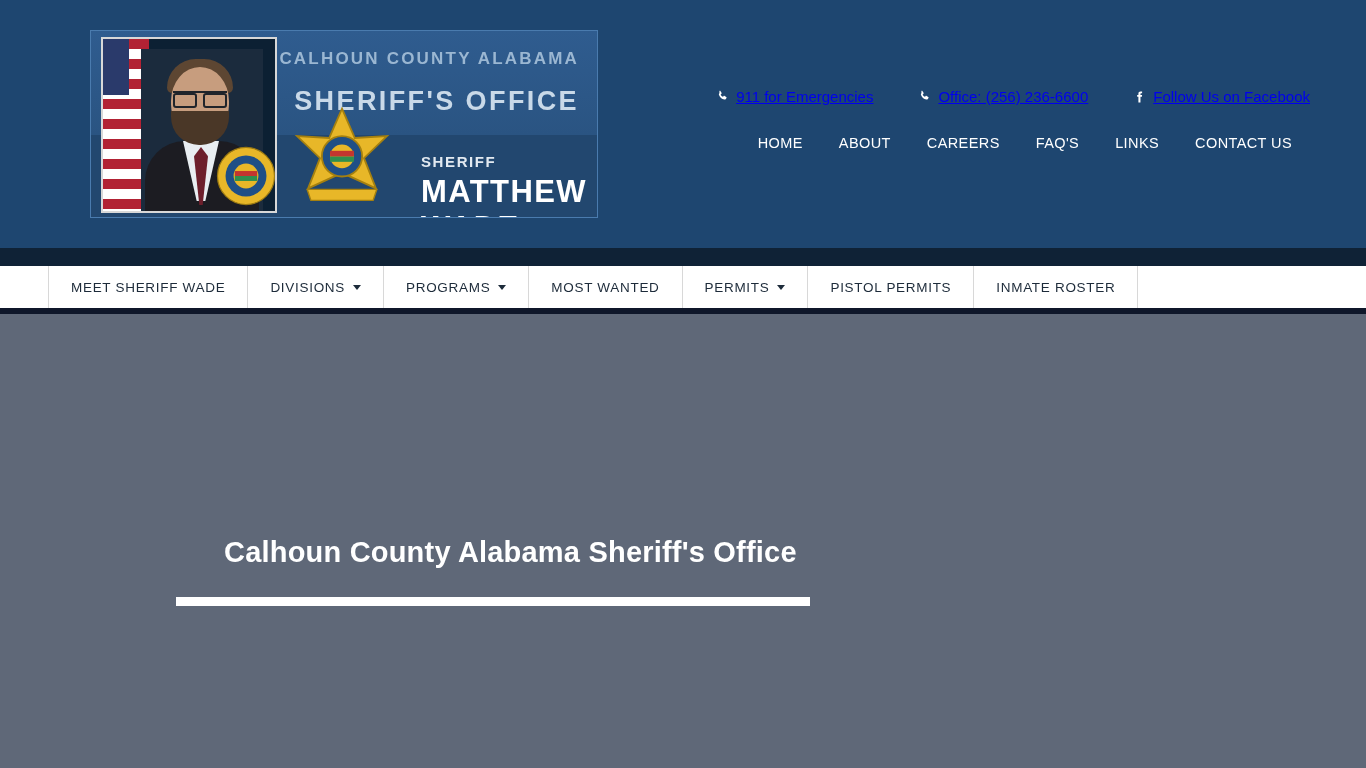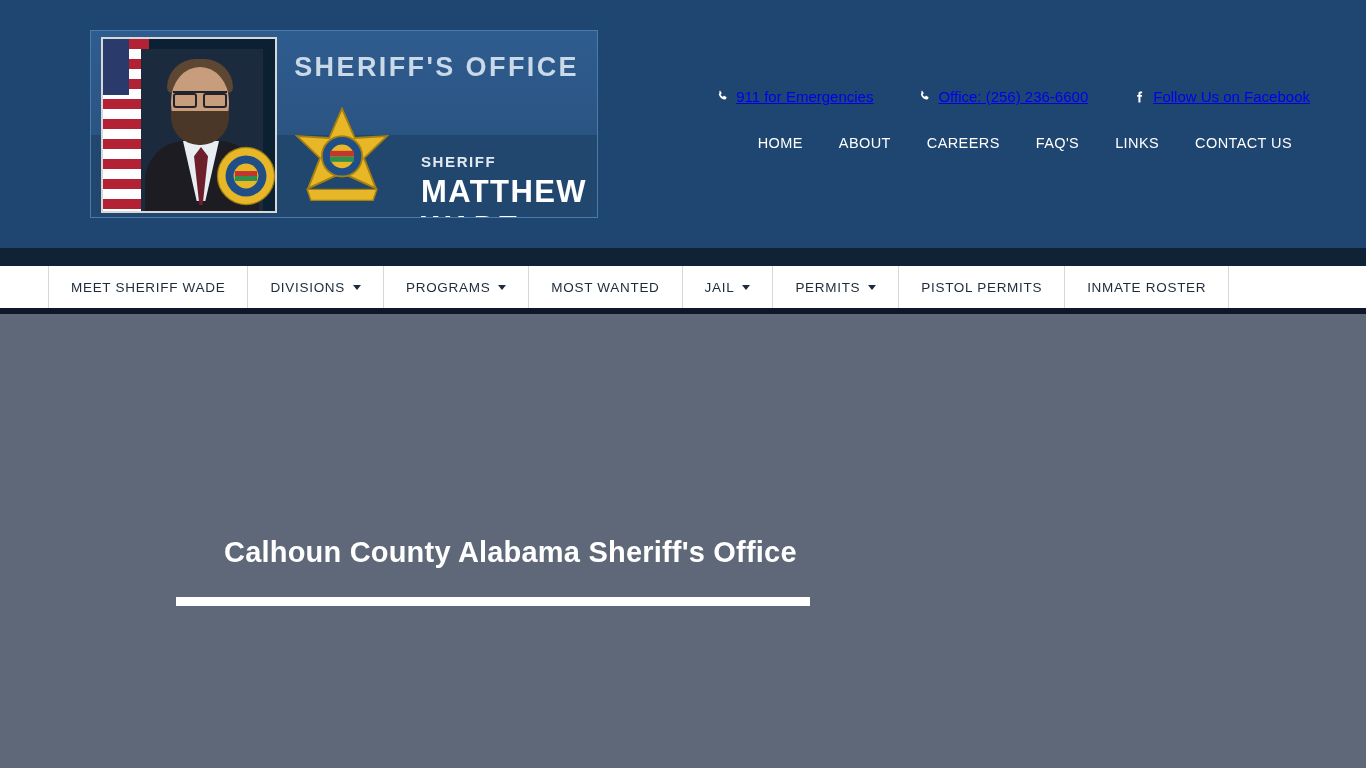--- a/index.html
+++ b/index.html
@@ -118,21 +118,21 @@
     right: 18px; top: 18px;
     text-align: right;
     color: #a9c3dc;
   }
   .title-lines .l1 {
     font-size: 17px; letter-spacing: 2.2px; font-weight: bold;
     color: #9bb7d2;
   }
   .title-lines .l2 {
     font-size: 27px; letter-spacing: 2.4px; font-weight: bold;
-    color: #c9d9e8; margin-top: 3px;
+    color: #c9d9e8; margin-top: 17px;
   }
   .star-big {
     position: absolute;
     left: 196px; top: 74px;
     width: 110px; height: 110px;
     z-index: 4;
   }
   .name-block {
     position: absolute;
     left: 330px; top: 18px;
@@ -251,20 +251,21 @@
 </style>
 </head>
 <body>
 
 <div class="header">
   <div class="header-inner">
 
     <a class="logo-box" href="#">
       <div class="logo-top">
         <div class="title-lines">
+          <div class="l1">CALHOUN COUNTY ALABAMA</div>
           <div class="l2">SHERIFF'S OFFICE</div>
         </div>
       </div>
       <div class="logo-bottom">
         <div class="name-block">
           <div class="sm">SHERIFF</div>
           <div class="lg">MATTHEW WADE</div>
         </div>
       </div>
 
@@ -353,24 +354,20 @@
     <span class="caret"></span>
   </a>
   <a class="item" href="#">
     <span>PROGRAMS</span>
     <span class="caret"></span>
   </a>
   <a class="item" href="#">
     <span>MOST WANTED</span>
   </a>
   <a class="item" href="#">
-    <span>JAIL</span>
-    <span class="caret"></span>
-  </a>
-  <a class="item" href="#">
     <span>PERMITS</span>
     <span class="caret"></span>
   </a>
   <a class="item" href="#">
     <span>PISTOL PERMITS</span>
   </a>
   <a class="item" href="#">
     <span>INMATE ROSTER</span>
   </a>
 </nav>

